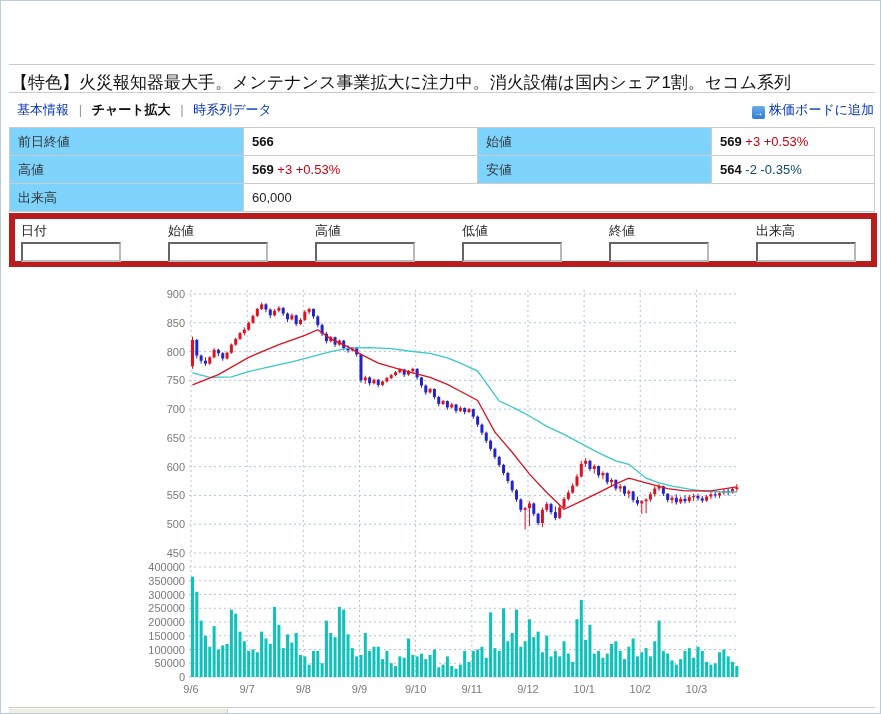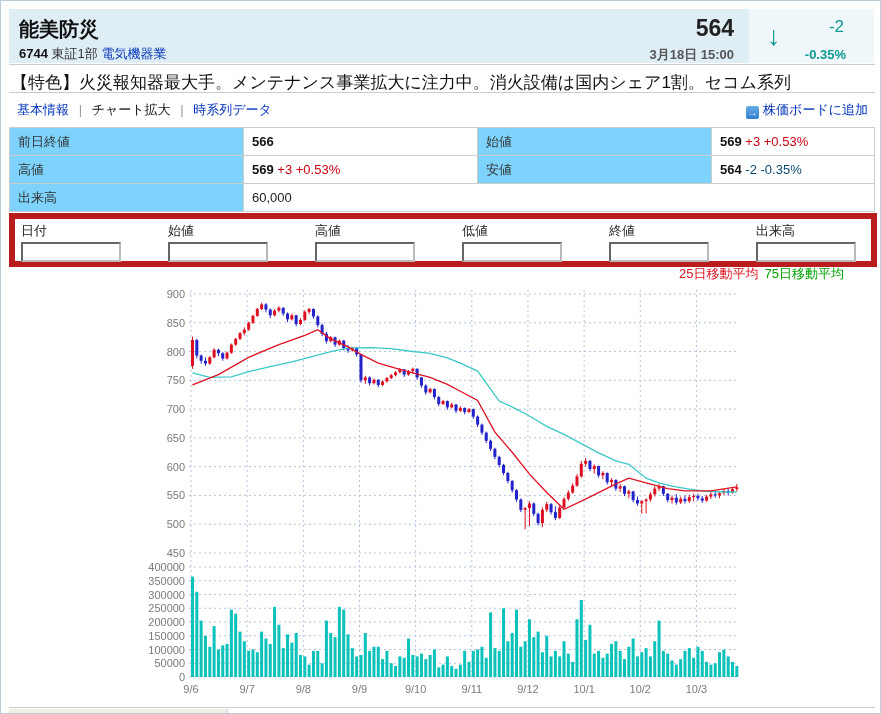--- a/index.html
+++ b/index.html
@@ -14,23 +14,23 @@
   a.lnk{color:#0033bb;text-decoration:none;cursor:pointer;}
   .price-big{top:6px;right:140px;font-size:23px;font-weight:bold;color:#222;}
   .price-date{top:37px;right:140px;font-size:13px;font-weight:bold;color:#555;}
   .arrow-down{left:758px;top:14px;font-size:27px;font-weight:bold;color:#0d9a94;line-height:1;}
   .chg{top:8px;right:30px;font-size:17px;color:#0d9a94;}
   .chg-pct{top:38px;right:28px;font-size:13px;font-weight:bold;color:#0d9a94;}
   .hline{height:0;border-top:1px solid #ccc;}
   
   .feature-row{left:10px;top:70px;width:860px;font-size:17px;color:#111;}
   .nav-row{left:16px;top:100px;font-size:13px;color:#888;}
-  .nav-row .cur{font-weight:normal;color:#111;}
+  .nav-row .cur{font-weight:bold;color:#111;}
   .nav-sep{margin:0 6px;color:#999;}
-  .add-board{top:100px;right:12px;font-size:13px;}
+  .add-board{top:100px;right:6px;font-size:13px;}
   .add-icon{display:inline-block;width:13px;height:13px;border-radius:2px;background:linear-gradient(#68aee6,#2f7cd0);color:#fff;font-size:10px;line-height:13px;text-align:center;vertical-align:-2px;margin-right:4px;}
   
   table.summary{left:8px;top:126px;width:866px;border-collapse:collapse;table-layout:fixed;}
   table.summary td{border:1px solid #ccc;height:27px;font-size:13px;padding:0 8px;}
   td.lab{background:#7dd3fc;color:#333;width:217px;}
   td.val{background:#fff;color:#222;}
   td.val b{font-weight:bold;color:#111;}
   .chg-up{color:#cc0011;}
   .chg-dn{color:#0c4a6e;}
   
@@ -46,34 +46,20 @@
   #chart-svg{position:absolute;left:0;top:0;width:881px;height:712px;pointer-events:none;}
   
   .bottom-cut{left:8px;top:706px;width:866px;height:8px;border-top:1px solid #ccc;background:#fff;}
   .bottom-cut .cell{position:absolute;left:0;top:1px;width:218px;height:7px;background:#efeee1;border-right:1px solid #ccc;}
 </style>
 </head>
 <body>
 
 <div class="page">
 
-  <div class="abs quote-header">
-    <div class="abs qh-rightpanel"></div>
-    <div class="abs stock-title">能美防災</div>
-    <div class="abs stock-sub">
-      <b>6744</b>
-      <span>東証1部</span>
-      <a class="lnk">電気機器業</a>
-    </div>
-    <div class="abs price-big">564</div>
-    <div class="abs price-date">3月18日 15:00</div>
-    <div class="abs arrow-down">↓</div>
-    <div class="abs chg">-2</div>
-    <div class="abs chg-pct">-0.35%</div>
-  </div>
   <div class="abs hline" style="left:8px;top:63px;width:866px;"></div>
 
   <div class="abs feature-row">【特色】火災報知器最大手。メンテナンス事業拡大に注力中。消火設備は国内シェア1割。セコム系列</div>
   <div class="abs hline" style="left:8px;top:91px;width:866px;"></div>
 
   <div class="abs nav-row">
     <a class="lnk">基本情報</a>
     <span class="nav-sep">|</span>
     <span class="cur">チャート拡大</span>
     <span class="nav-sep">|</span>
@@ -106,23 +92,20 @@
 
   <div class="abs input-panel">
     <div class="in-col" style="left:6px;"><span class="in-lab">日付</span><input type="text" style=""></div>
     <div class="in-col" style="left:153px;"><span class="in-lab">始値</span><input type="text" style=""></div>
     <div class="in-col" style="left:300px;"><span class="in-lab">高値</span><input type="text" style=""></div>
     <div class="in-col" style="left:594px;"><span class="in-lab">終値</span><input type="text" style=""></div>
     <div class="in-col" style="left:447px;"><span class="in-lab">低値</span><input type="text" style=""></div>
     <div class="in-col" style="left:741px;"><span class="in-lab">出来高</span><input type="text" style=""></div>
   </div>
 
-  <div class="abs legend">
-    <span class="lg-ma25">25日移動平均</span><span class="lg-ma75">75日移動平均</span>
-  </div>
 
   <svg id="chart-svg" viewBox="0 0 881 712" xmlns="http://www.w3.org/2000/svg">
       <line x1="188" y1="293" x2="738" y2="293" stroke="#b3c3de" stroke-width="1" stroke-dasharray="2 3"></line>
       <text x="184" y="297" text-anchor="end" font-size="11" fill="#7a7a7a" font-family="&quot;Liberation Sans&quot;,sans-serif">900</text>
       <line x1="188" y1="321.77777777777777" x2="738" y2="321.77777777777777" stroke="#b3c3de" stroke-width="1" stroke-dasharray="2 3"></line>
       <text x="184" y="325.77777777777777" text-anchor="end" font-size="11" fill="#7a7a7a" font-family="&quot;Liberation Sans&quot;,sans-serif">850</text>
       <line x1="188" y1="350.55555555555554" x2="738" y2="350.55555555555554" stroke="#b3c3de" stroke-width="1" stroke-dasharray="2 3"></line>
       <text x="184" y="354.55555555555554" text-anchor="end" font-size="11" fill="#7a7a7a" font-family="&quot;Liberation Sans&quot;,sans-serif">800</text>
       <line x1="188" y1="379.3333333333333" x2="738" y2="379.3333333333333" stroke="#b3c3de" stroke-width="1" stroke-dasharray="2 3"></line>
       <text x="184" y="383.3333333333333" text-anchor="end" font-size="11" fill="#7a7a7a" font-family="&quot;Liberation Sans&quot;,sans-serif">750</text>

